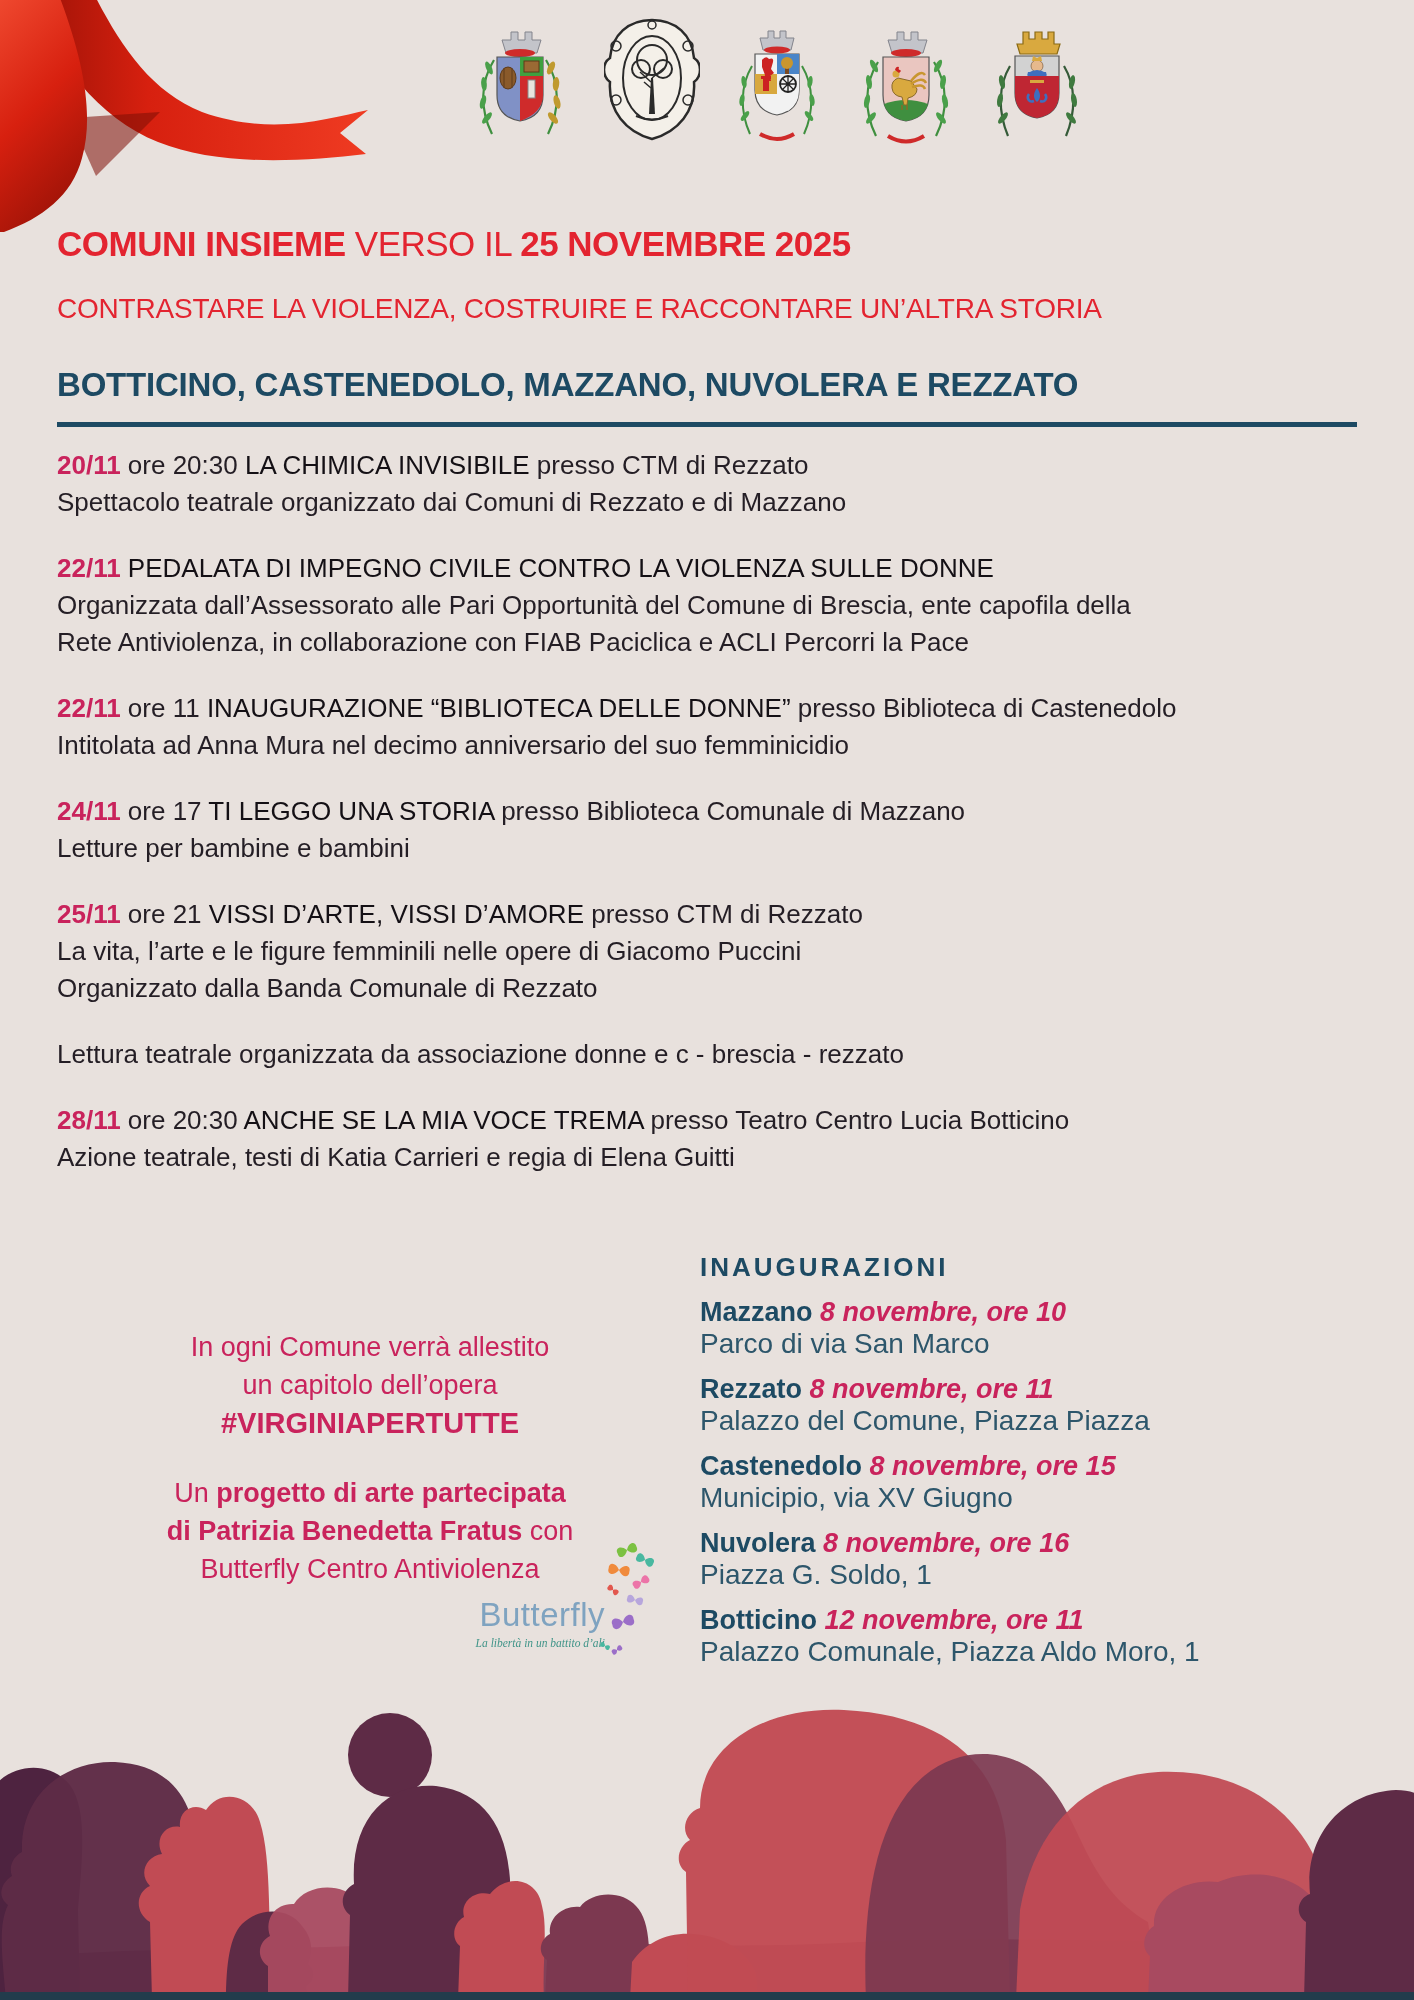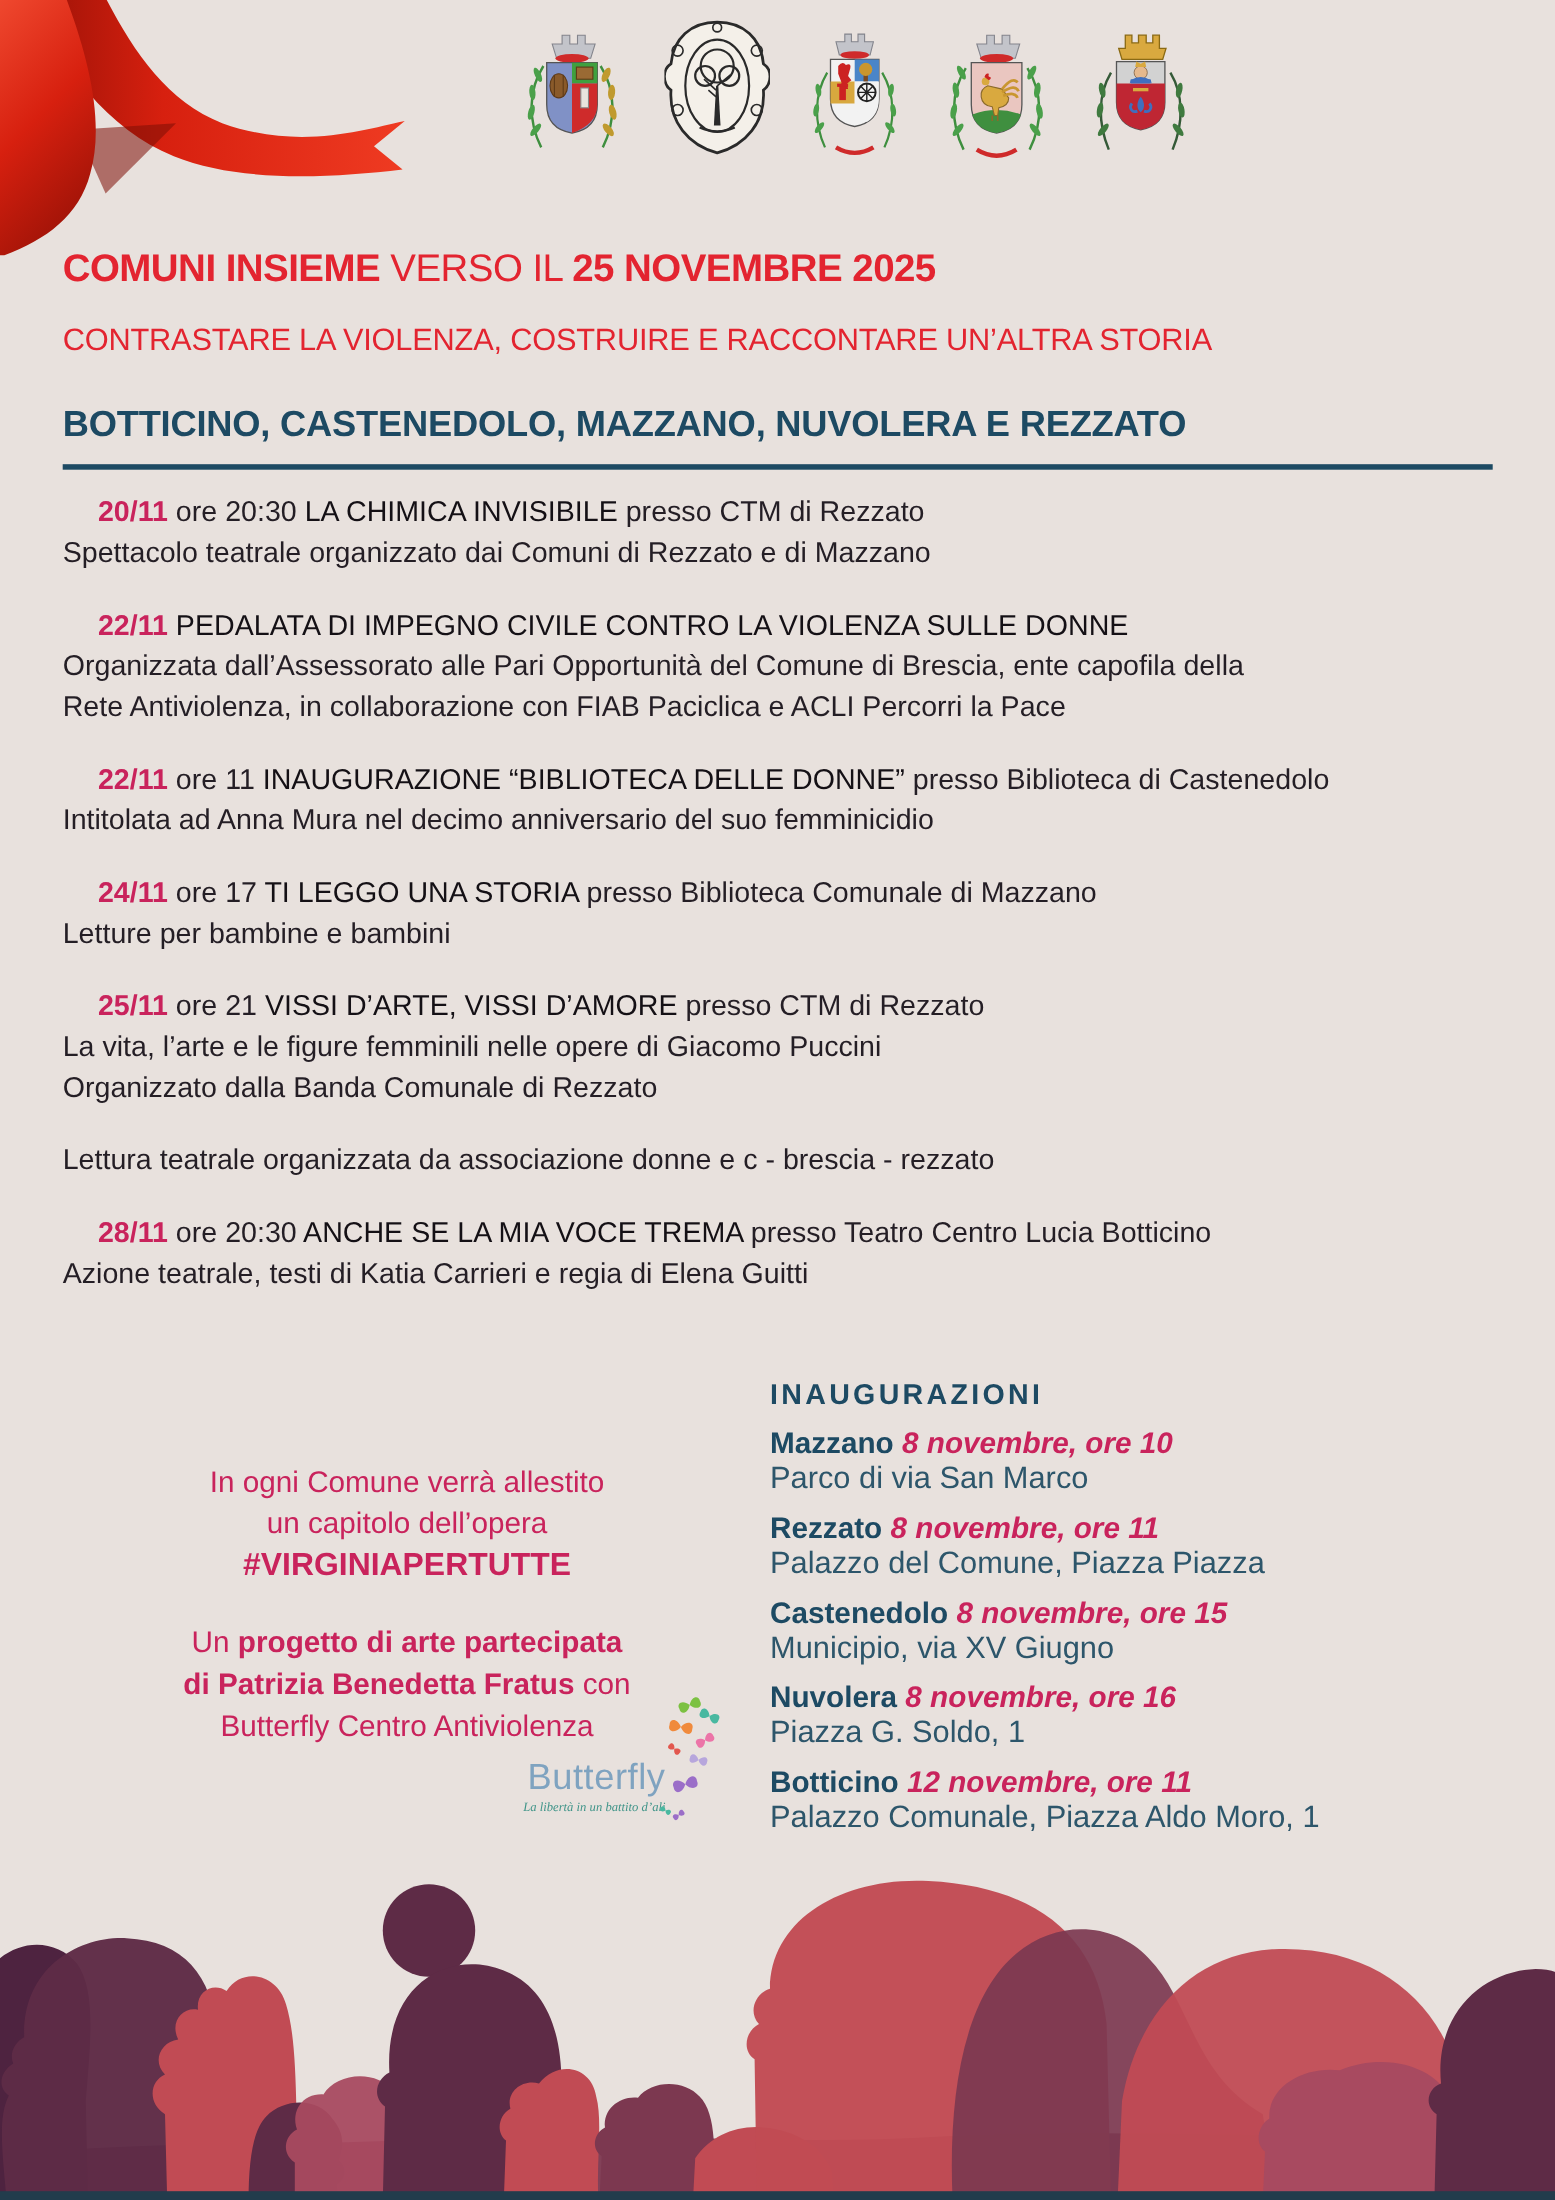--- a/index.html
+++ b/index.html
@@ -14,21 +14,21 @@
   .title .b{font-weight:800;}
   .title .r{font-weight:500;}
   .subtitle{left:57px;top:293px;font-size:28px;font-weight:500;color:#e32430;letter-spacing:-0.2px;white-space:nowrap;}
   .comuni{left:57px;top:366px;font-size:33px;font-weight:800;color:#1d4a63;letter-spacing:-0.2px;white-space:nowrap;}
   .divider{left:57px;top:422px;width:1300px;height:5px;background:#1d4a63;}
 
   
   .events{left:57px;top:447px;width:1310px;}
   .event{margin-bottom:29px;}
   .event-line,.event-desc{font-size:26px;line-height:37px;color:#241e25;}
-  .event-line .date{color:#c9235c;font-weight:800;margin-left:32px;}
+  .event-line .date{color:#c9235c;font-weight:800;}
   .event-line .pre{color:#241e25;}
   .event-line .etitle{font-weight:400;color:#141015;}
 
   
   .intro{left:95px;top:1328px;width:550px;text-align:center;color:#c9235c;
          font-size:27px;line-height:38px;font-weight:500;}
   .intro .hashtag{font-weight:800;font-size:29px;}
   .project{left:95px;top:1474px;width:550px;text-align:center;color:#c9235c;
            font-size:27px;line-height:38px;font-weight:500;}
   .project .pb{font-weight:800;}

